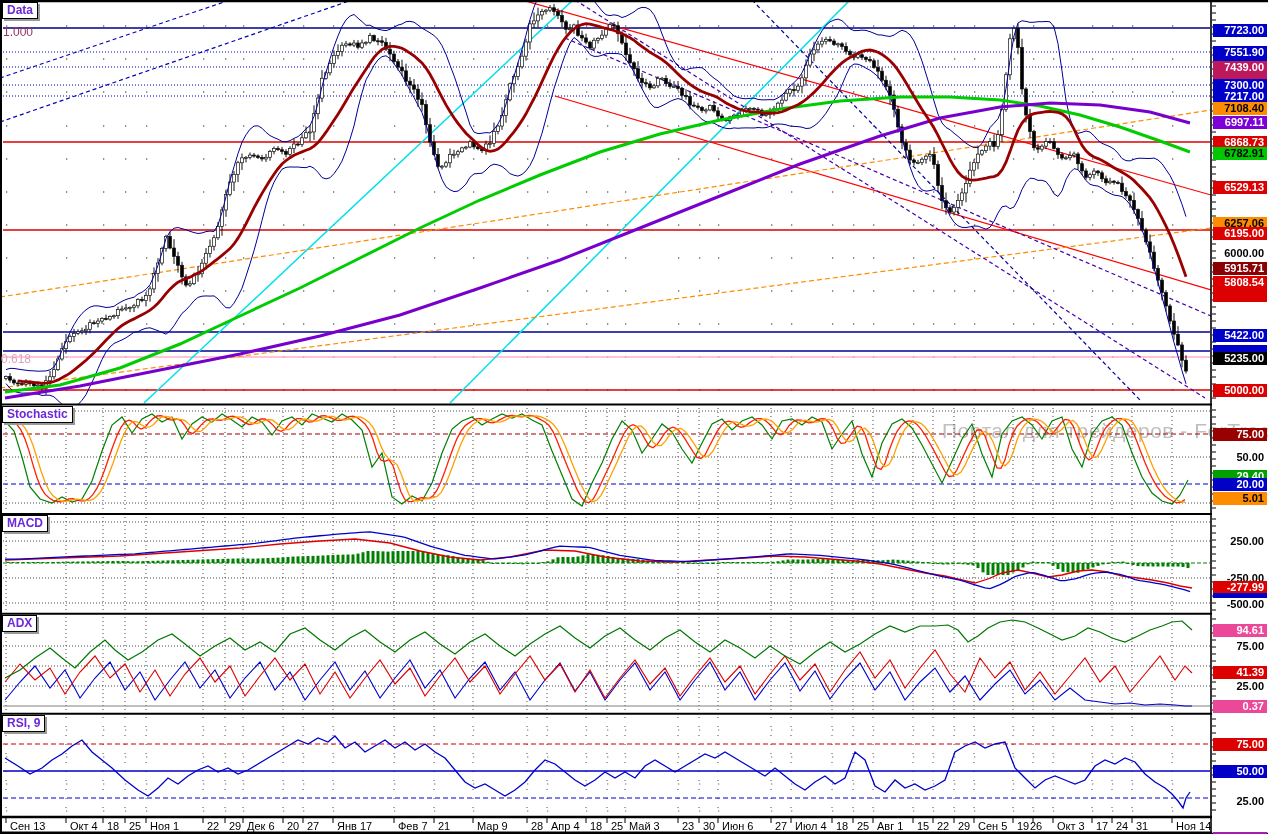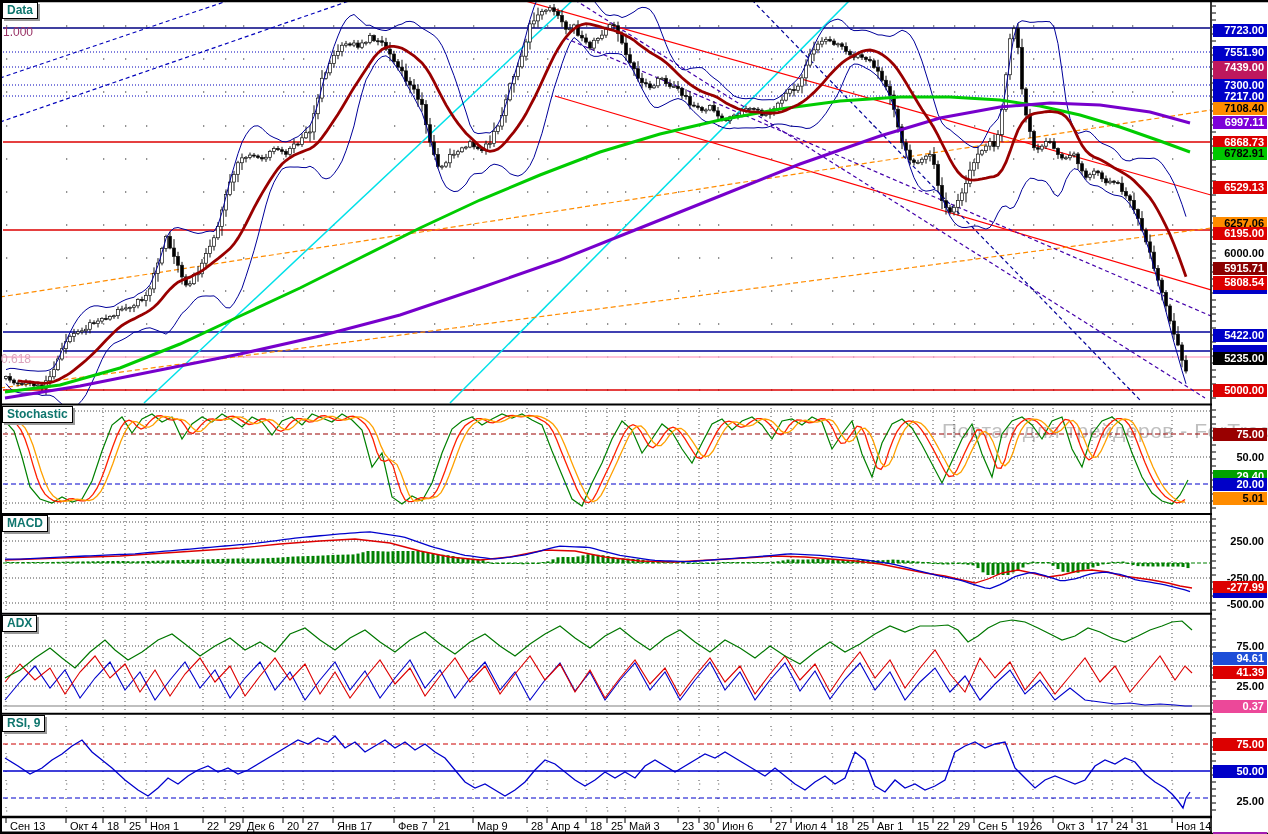--- a/index.html
+++ b/index.html
@@ -5,21 +5,21 @@
   html,body{margin:0;padding:0;}
   body{width:1268px;height:834px;position:relative;background:#ffffff;
        font-family:"Liberation Sans",sans-serif;overflow:hidden;}
   #wm{position:absolute;z-index:1;color:#bfbfbf;font-size:21px;white-space:nowrap;letter-spacing:.5px;}
   svg#cv{position:absolute;top:0;left:0;z-index:3;}
   .fib{position:absolute;z-index:4;font-size:12px;white-space:nowrap;}
   .datelabel{position:absolute;top:820px;z-index:5;font-size:11px;color:#000;white-space:nowrap;}
   .tag{position:absolute;left:1213px;width:54px;height:13px;line-height:13px;z-index:6;
        font-size:11px;font-weight:bold;text-align:right;padding-right:3px;
        box-sizing:border-box;white-space:nowrap;overflow:hidden;}
-  .panel-label{position:absolute;left:2px;z-index:8;background:#fff;color:#0f766e;
+  .panel-label{position:absolute;left:2px;z-index:8;background:#fff;color:#6d28d9;
        border:1px solid #000;box-shadow:2px 2px 0 #999;
        font-weight:bold;font-size:12px;line-height:15px;padding:0 4px;cursor:default;}
 </style>
 </head>
 <body>
 
 <div id="wm" style="left:942px;top:419px">Портал для трейдеров - ForTrader.ru</div>
 
 <svg id="cv" width="1268" height="834" viewBox="0 0 1268 834">
     <defs>
@@ -1118,36 +1118,36 @@
 <div class="tag" style="top: 101.5px; height: 13px; line-height: 13px; background: rgb(255, 140, 0); color: rgb(0, 0, 0);">7108.40</div>
 <div class="tag" style="top: 115.5px; height: 13px; line-height: 13px; background: rgb(125, 0, 216); color: rgb(255, 255, 255);">6997.11</div>
 <div class="tag" style="top: 135.5px; height: 13px; line-height: 13px; background: rgb(220, 0, 0); color: rgb(255, 255, 255);">6868.73</div>
 <div class="tag" style="top: 146.5px; height: 13px; line-height: 13px; background: rgb(0, 200, 0); color: rgb(0, 0, 0);">6782.91</div>
 <div class="tag" style="top: 180.5px; height: 13px; line-height: 13px; background: rgb(220, 0, 0); color: rgb(255, 255, 255);">6529.13</div>
 <div class="tag" style="top: 216.5px; height: 13px; line-height: 13px; background: rgb(255, 140, 0); color: rgb(0, 0, 0);">6257.06</div>
 <div class="tag" style="top: 226.5px; height: 13px; line-height: 13px; background: rgb(220, 0, 0); color: rgb(255, 255, 255);">6195.00</div>
 <div class="tag" style="top: 246.5px; height: 13px; line-height: 13px; background: transparent; color: rgb(0, 0, 0);">6000.00</div>
 <div class="tag" style="top: 261.5px; height: 13px; line-height: 13px; background: rgb(139, 0, 0); color: rgb(255, 255, 255);">5915.71</div>
 <div class="tag" style="top: 288px; height: 6px; line-height: 6px; background: rgb(0, 0, 200); color: rgb(255, 255, 255);"></div>
-<div class="tag" style="top: 275.5px; height: 14px; line-height: 13px; background: rgb(220, 0, 0); color: rgb(255, 255, 255);">5808.54</div>
+<div class="tag" style="top: 275.5px; height: 26px; line-height: 13px; background: rgb(220, 0, 0); color: rgb(255, 255, 255);">5808.54</div>
 <div class="tag" style="top: 328.5px; height: 13px; line-height: 13px; background: rgb(0, 0, 200); color: rgb(255, 255, 255);">5422.00</div>
 <div class="tag" style="top: 344.5px; height: 7px; line-height: 7px; background: rgb(0, 0, 200); color: rgb(255, 255, 255);"></div>
 <div class="tag" style="top: 351.5px; height: 13px; line-height: 13px; background: rgb(0, 0, 0); color: rgb(255, 255, 255);">5235.00</div>
 <div class="tag" style="top: 383.5px; height: 13px; line-height: 13px; background: rgb(220, 0, 0); color: rgb(255, 255, 255);">5000.00</div>
 <div class="tag" style="top: 427.5px; height: 13px; line-height: 13px; background: rgb(153, 0, 0); color: rgb(255, 255, 255);">75.00</div>
 <div class="tag" style="top: 450.5px; height: 13px; line-height: 13px; background: transparent; color: rgb(0, 0, 0);">50.00</div>
 <div class="tag" style="top: 469.5px; height: 13px; line-height: 13px; background: rgb(0, 160, 0); color: rgb(255, 255, 255);">29.40</div>
 <div class="tag" style="top: 477.5px; height: 13px; line-height: 13px; background: rgb(0, 0, 200); color: rgb(255, 255, 255);">20.00</div>
 <div class="tag" style="top: 491.5px; height: 13px; line-height: 13px; background: rgb(255, 140, 0); color: rgb(0, 0, 0);">5.01</div>
 <div class="tag" style="top: 534.5px; height: 13px; line-height: 13px; background: transparent; color: rgb(0, 0, 0);">250.00</div>
 <div class="tag" style="top: 571.5px; height: 13px; line-height: 13px; background: transparent; color: rgb(0, 0, 0);">-250.00</div>
 <div class="tag" style="top: 580.5px; height: 13px; line-height: 13px; background: rgb(220, 0, 0); color: rgb(255, 255, 255);">-277.99</div>
 <div class="tag" style="top: 592.5px; height: 5px; line-height: 5px; background: rgb(0, 0, 200); color: rgb(255, 255, 255);"></div>
 <div class="tag" style="top: 597.5px; height: 13px; line-height: 13px; background: transparent; color: rgb(0, 0, 0);">-500.00</div>
-<div class="tag" style="top: 623.5px; height: 13px; line-height: 13px; background: #1d4ed8; color: rgb(255, 255, 255); margin-top: 28px;">94.61</div>
+<div class="tag" style="top: 623.5px; height: 13px; line-height: 13px; background: #ec4899; color: rgb(255, 255, 255);">94.61</div>
 <div class="tag" style="top: 639.5px; height: 13px; line-height: 13px; background: transparent; color: rgb(0, 0, 0);">75.00</div>
 <div class="tag" style="top: 665.5px; height: 13px; line-height: 13px; background: rgb(220, 0, 0); color: rgb(255, 255, 255);">41.39</div>
 <div class="tag" style="top: 679.5px; height: 13px; line-height: 13px; background: transparent; color: rgb(0, 0, 0);">25.00</div>
 <div class="tag" style="top: 699.5px; height: 13px; line-height: 13px; background: #ec4899; color: rgb(255, 255, 255);">0.37</div>
 <div class="tag" style="top: 794.5px; height: 13px; line-height: 13px; background: transparent; color: rgb(0, 0, 0);">25.00</div>
 <div class="tag" style="top: 737.5px; height: 13px; line-height: 13px; background: rgb(220, 0, 0); color: rgb(255, 255, 255);">75.00</div>
 <div class="tag" style="top: 764.5px; height: 13px; line-height: 13px; background: rgb(0, 0, 200); color: rgb(255, 255, 255);">50.00</div>
 <div class="tag" style="top: 832px; height: 13px; line-height: 13px; background: #a21caf; color: rgb(255, 255, 255);">30.18</div>
 <div class="datelabel" style="left: 10px;">Сен 13</div>
 <div class="datelabel" style="left: 70px;">Окт 4</div>

